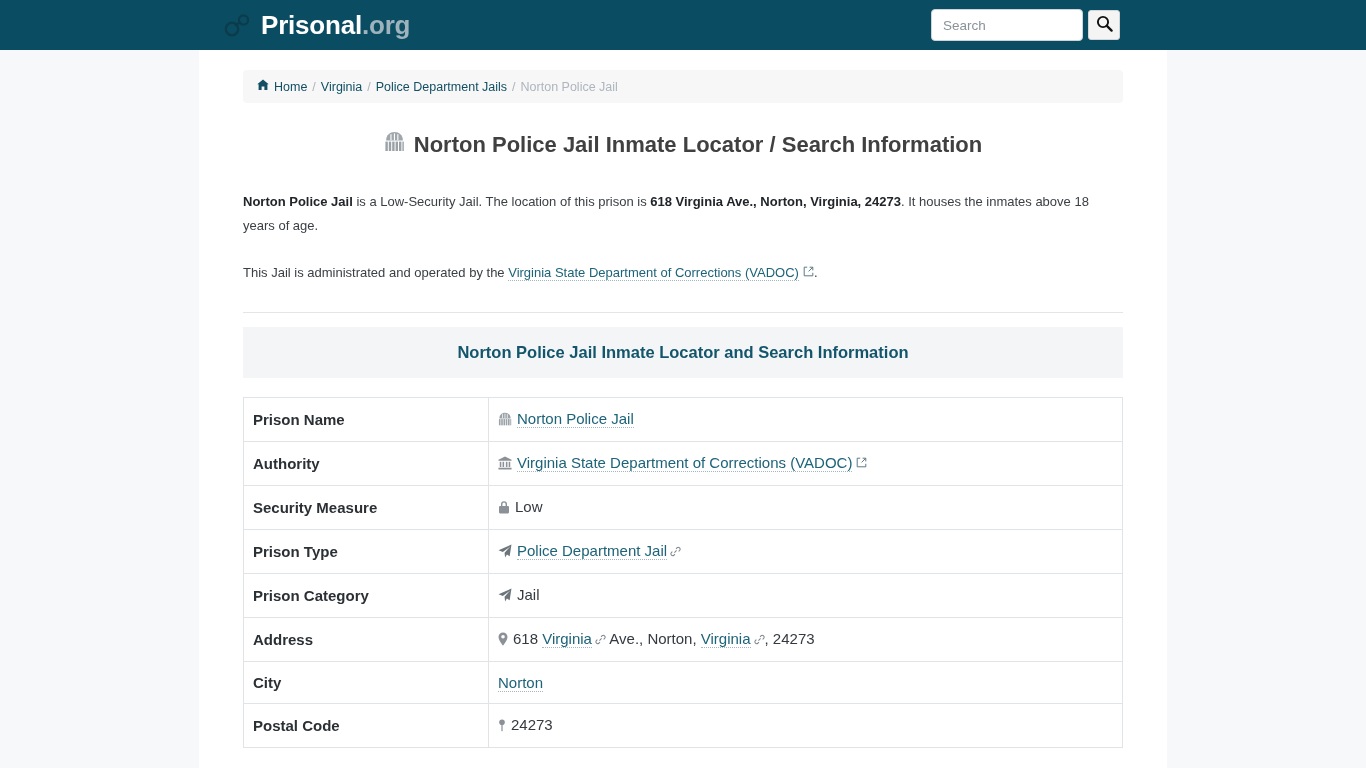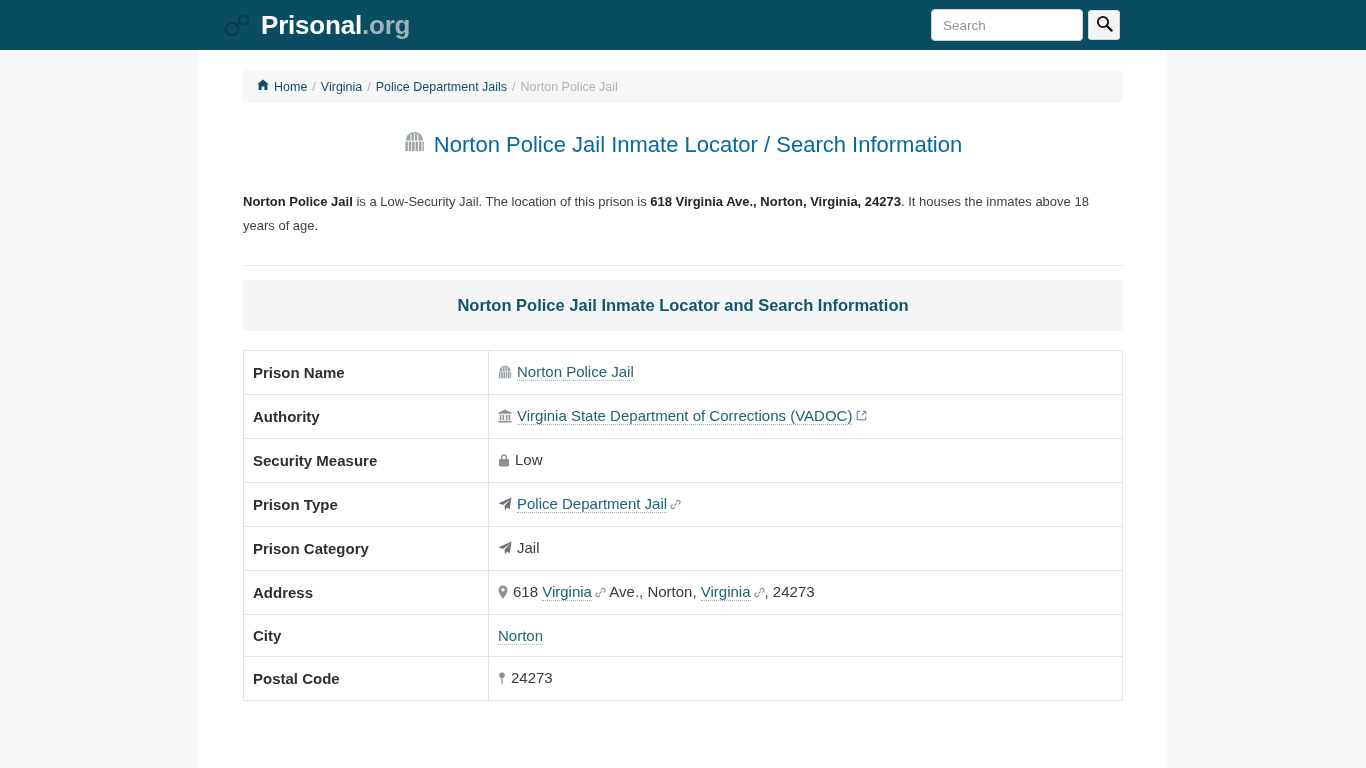--- a/index.html
+++ b/index.html
@@ -100,22 +100,22 @@
     text-decoration: none;
   }
   .breadcrumb .sep { color: #adb5bd; margin: 0 5px; }
   .breadcrumb .current { color: #adb5bd; }
   .home-icon { margin-right: 5px; display: inline-block; vertical-align: -1px; }
 
   
   .page-title {
     text-align: center;
     font-size: 22px;
-    font-weight: normal;
-    color: #0369a1;
+    font-weight: bold;
+    color: #404040;
     margin: 28px 0 0 0;
     display: flex;
     align-items: center;
     justify-content: center;
     gap: 9px;
     line-height: 1.3;
   }
   .title-icon { flex: 0 0 auto; display: block; }
 
   
@@ -253,20 +253,25 @@
             <rect x="13.3" y="3.2" width="1.1" height="6"></rect>
           </g>
         </svg>
       </span>
       <span>Norton Police Jail Inmate Locator / Search Information</span>
     </h1>
 
     <p class="body-text p1"><b>Norton Police Jail</b><span> is a Low-Security Jail. The location of this prison is </span><b>618 Virginia Ave., Norton, Virginia, 24273</b><span>. It houses the inmates above 18 years of age.</span></p>
 
 
+    <p class="body-text p3"><span>This Jail is administrated and operated by the </span><a class="dotted" href="#">Virginia State Department of Corrections (VADOC)</a><span class="ext-icon"><svg width="11" height="11" viewBox="0 0 11 11" fill="none">
+            <path d="M4.2 1.2H1.2v8.6h8.6V6.8" stroke="#5c7a85" stroke-width="1"></path>
+            <path d="M6.6 1.2h3.2v3.2" stroke="#5c7a85" stroke-width="1"></path>
+            <path d="M9.8 1.2 5.6 5.4" stroke="#5c7a85" stroke-width="1"></path>
+          </svg></span><span>.</span></p>
 
     <hr class="divider">
 
     <div class="table-caption">Norton Police Jail Inmate Locator and Search Information</div>
 
     <table class="info-table">
       <tbody>
         <tr>
           <td class="k">Prison Name</td>
           <td class="v">

